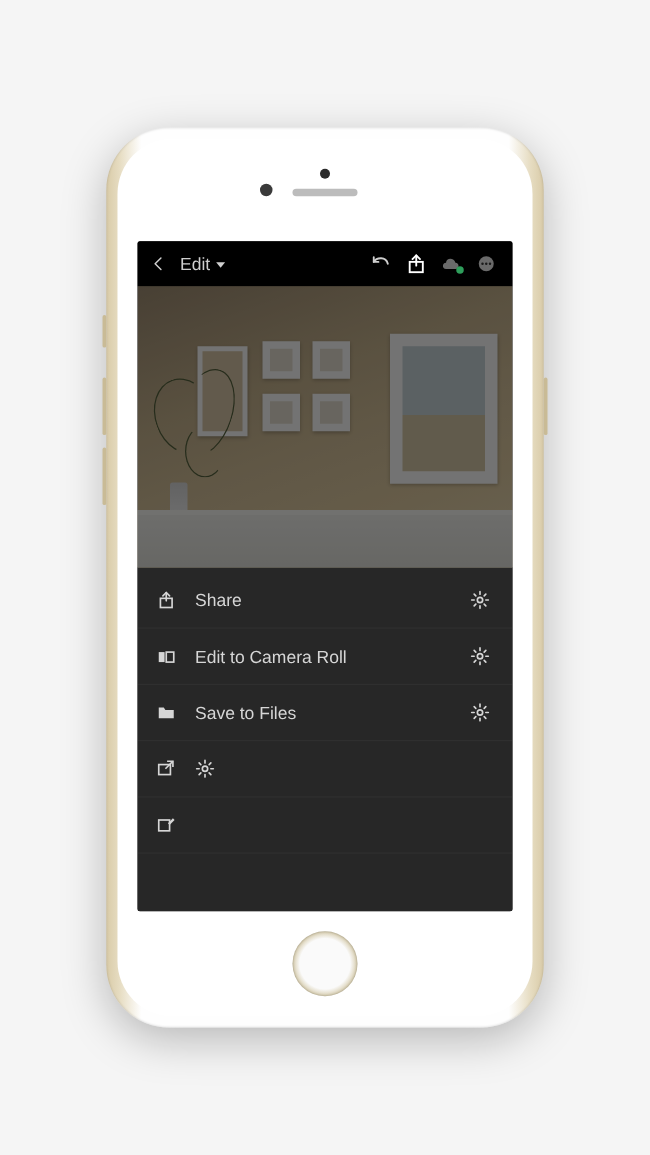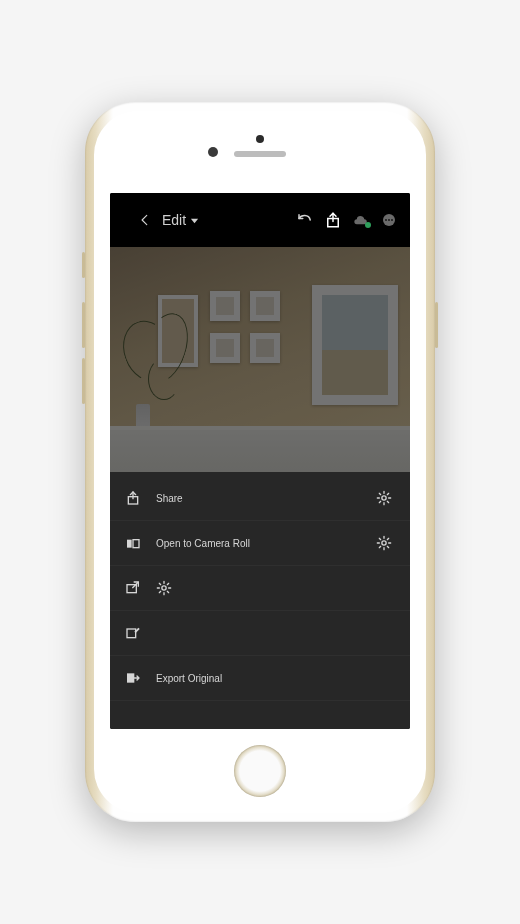--- a/index.html
+++ b/index.html
@@ -68,26 +68,26 @@
     bottom:84px;
     border-radius:2px;
     overflow:hidden;
     background:#000;
     display:flex;
     flex-direction:column;
   }
 
   
   .topbar {
-    height:54px;
+    height:36px;
     background:#000;
     display:flex;
     align-items:center;
     color:#cfcfcf;
-    padding:0 10px 0 24px;
+    padding:0 10px 0 6px;
     gap:6px;
     flex:0 0 auto;
   }
   .topbar .title { font-size:14px; display:flex; align-items:center; gap:4px; }
   .topbar .spacer { flex:1; }
   .topbar .ticon { width:22px; height:22px; display:flex;align-items:center;justify-content:center;}
 
   
   .photo-wrap {
     flex:0 0 auto;
@@ -137,21 +137,21 @@
     flex:1 1 auto;
     background:#272727;
     padding-top:4px;
   }
   .menu-row {
     display:flex;
     align-items:center;
     height:44px;
     padding:0 18px 0 14px;
     color:#d6d6d6;
-    font-size:10px;
+    font-size:14px;
     gap:14px;
     border-bottom:1px solid rgba(255,255,255,0.04);
   }
   .menu-row .lead { width:18px;height:18px;display:flex;align-items:center;justify-content:center;flex:0 0 18px;}
   .menu-row .label { flex:1;white-space:nowrap;overflow:hidden;text-overflow:ellipsis;}
   .menu-row .gear { width:16px;height:16px;flex:0 0 16px;}
 
   
 
   svg { display:block; }
@@ -252,29 +252,43 @@
           </span>
         </div>
 
         <div class="menu-row">
           <span class="lead">
             <svg width="16" height="16" viewBox="0 0 24 24" fill="none">
               <rect x="3" y="7" width="7" height="12" fill="#d6d6d6"></rect>
               <rect x="12" y="7" width="9" height="12" stroke="#d6d6d6" stroke-width="2" fill="none"></rect>
             </svg>
           </span>
-          <span class="label">Open to Camera Roll</span>
+          <span class="label">Edit to Camera Roll</span>
           <span class="gear">
             <svg width="16" height="16" viewBox="0 0 24 24">
               <circle cx="12" cy="12" r="3.2" fill="none" stroke="#d6d6d6" stroke-width="2"></circle>
               <path d="M12 2v3M12 19v3M2 12h3M19 12h3M5 5l2 2M17 17l2 2M19 5l-2 2M7 17l-2 2" stroke="#d6d6d6" stroke-width="2" stroke-linecap="round"></path>
             </svg>
           </span>
         </div>
 
+        <div class="menu-row">
+          <span class="lead">
+            <svg width="16" height="16" viewBox="0 0 24 24">
+              <path d="M3 6h6l2 3h10v10H3z" fill="#d6d6d6"></path>
+            </svg>
+          </span>
+          <span class="label">Save to Files</span>
+          <span class="gear">
+            <svg width="16" height="16" viewBox="0 0 24 24">
+              <circle cx="12" cy="12" r="3.2" fill="none" stroke="#d6d6d6" stroke-width="2"></circle>
+              <path d="M12 2v3M12 19v3M2 12h3M19 12h3M5 5l2 2M17 17l2 2M19 5l-2 2M7 17l-2 2" stroke="#d6d6d6" stroke-width="2" stroke-linecap="round"></path>
+            </svg>
+          </span>
+        </div>
 
         <div class="menu-row">
           <span class="lead">
             <svg width="16" height="16" viewBox="0 0 24 24" fill="none">
               <rect x="3" y="7" width="14" height="12" stroke="#d6d6d6" stroke-width="2"></rect>
               <path d="M13 3h7v7" stroke="#d6d6d6" stroke-width="2" fill="none"></path>
               <path d="M20 3 L11 12" stroke="#d6d6d6" stroke-width="2"></path>
             </svg>
           </span>
           <span class="gear">
@@ -288,29 +302,19 @@
         <div class="menu-row">
           <span class="lead">
             <svg width="16" height="16" viewBox="0 0 24 24" fill="none">
               <rect x="3" y="6" width="13" height="13" stroke="#d6d6d6" stroke-width="2"></rect>
               <path d="M14 10 L20 4 L22 6 L16 12 Z" fill="#d6d6d6"></path>
             </svg>
           </span>
           <span class="gear" style="visibility:hidden"></span>
         </div>
 
-        <div class="menu-row">
-          <span class="lead">
-            <svg width="16" height="16" viewBox="0 0 24 24" fill="none">
-              <rect x="3" y="5" width="11" height="14" fill="#d6d6d6"></rect>
-              <path d="M14 12h6M18 9l3 3-3 3" stroke="#d6d6d6" stroke-width="2" fill="none" stroke-linecap="round" stroke-linejoin="round"></path>
-            </svg>
-          </span>
-          <span class="label">Export Original</span>
-          <span class="gear" style="visibility:hidden"></span>
-        </div>
 
       </div>
     </div>
 
     <div class="home"></div>
   </div>
 </div>
 
 </body></html>

